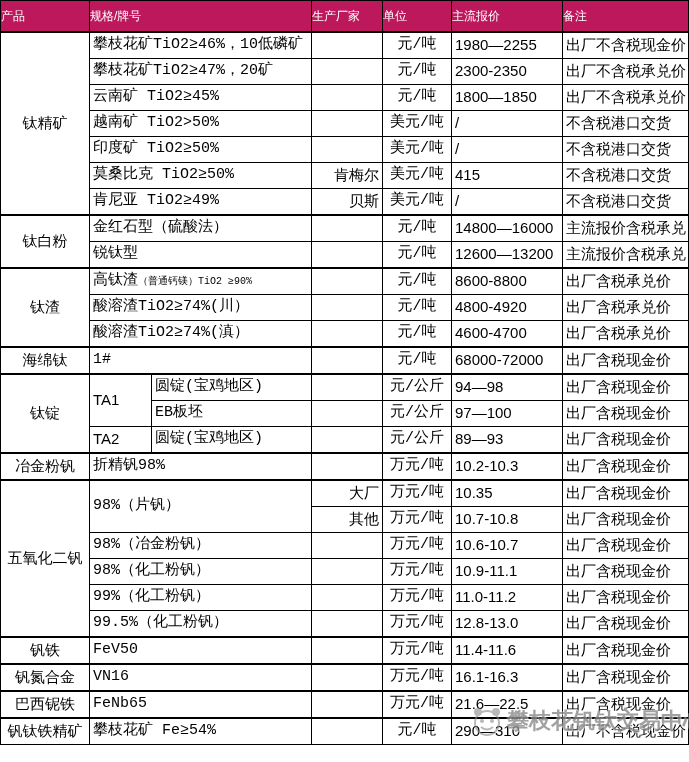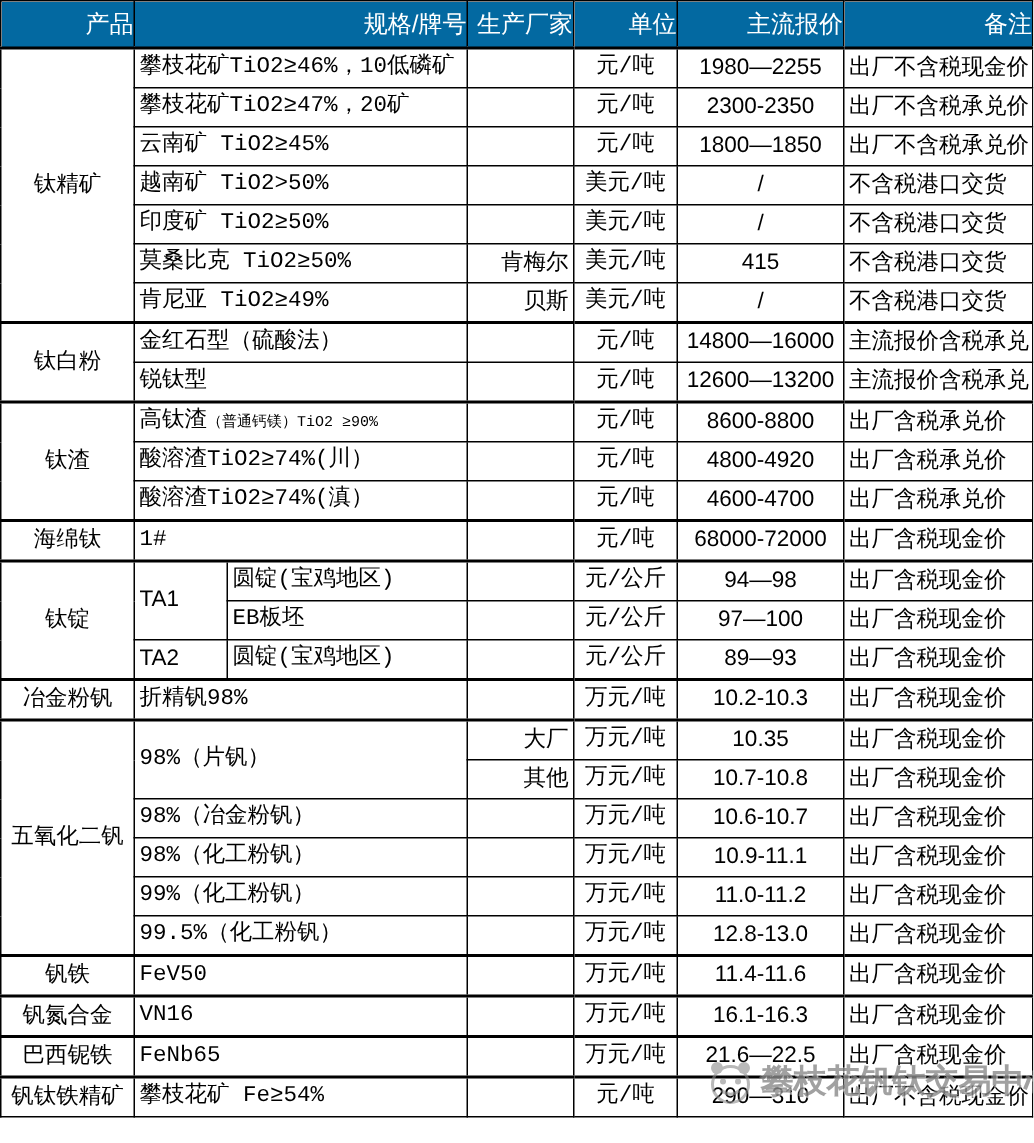--- a/index.html
+++ b/index.html
@@ -5,35 +5,35 @@
   html,body { margin:0; padding:0; }
   .page {
     width:689px; height:762px; background:#ffffff; position:relative;
     font-family:"Liberation Sans","DejaVu Sans",sans-serif; overflow:hidden;
   }
   table.price {
     border-collapse:collapse; table-layout:fixed; width:688px;
     border:1px solid #000;
   }
   table.price th {
-    background:#0369a1; color:#ffffff; font-size:16px; font-weight:normal;
+    background:#be185d; color:#ffffff; font-size:12px; font-weight:normal;
     height:30px; border:1px solid #000; border-bottom:2px solid #000;
-    text-align:right; padding:0; overflow:hidden; white-space:nowrap;
+    text-align:left; padding:0; overflow:hidden; white-space:nowrap;
   }
   table.price td {
     height:25px; font-size:15px; color:#000; border:1px solid #000;
     padding:0 3px; white-space:nowrap; overflow:hidden; line-height:1.1;
   }
   tr.sec > td { border-top:2px solid #000; }
   td.product { text-align:center; }
   td.spec    { text-align:left; padding-left:5px;font-family:Liberation Mono, monospace; }
   td.grade   { text-align:left; padding-left:5px; }
   td.mfr     { text-align:right; }
   td.unit    { text-align:center;font-family:Liberation Mono, monospace; }
-  td.price-c { text-align:center;margin-top:13px; }
+  td.price-c { text-align:left;margin-top:13px; }
   td.note    { text-align:left; padding-left:4px; font-size:14px; }
   .small     { font-size:10px; }
   .watermark {
     position:absolute; left:470px; top:704px; display:flex; align-items:center;
     z-index:5; opacity:0.8; pointer-events:none;
   }
   .wm-logo { width:34px; height:34px; margin-right:3px; opacity:0.75; }
   .wm-text {
     font-size:22px; font-weight:bold; color:#8a8a8a; letter-spacing:0px;
     text-shadow:1px 1px 0 rgba(255,255,255,0.75), -1px -1px 0 rgba(255,255,255,0.4);

